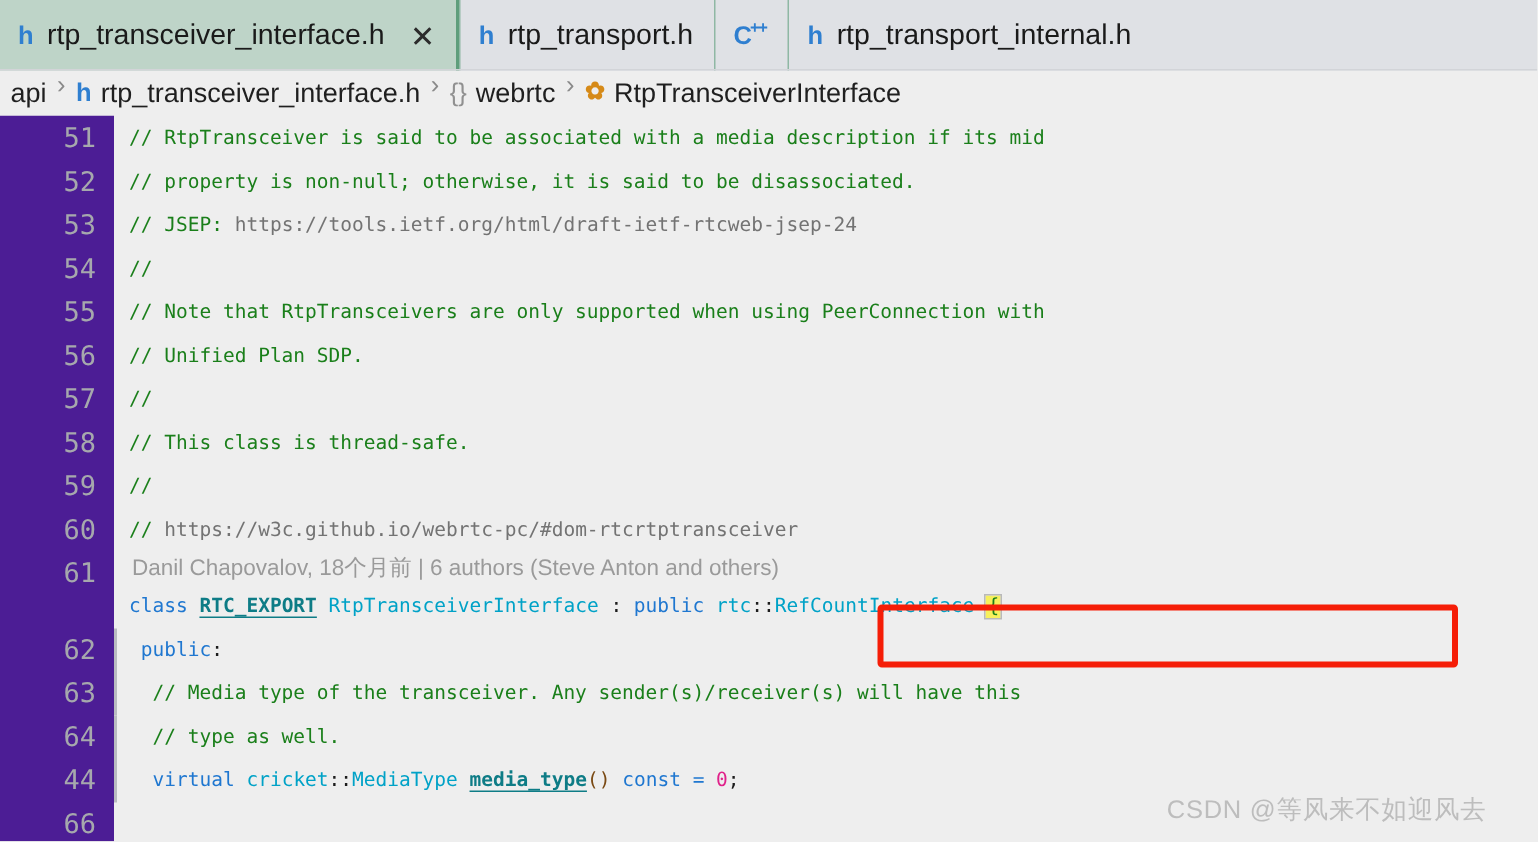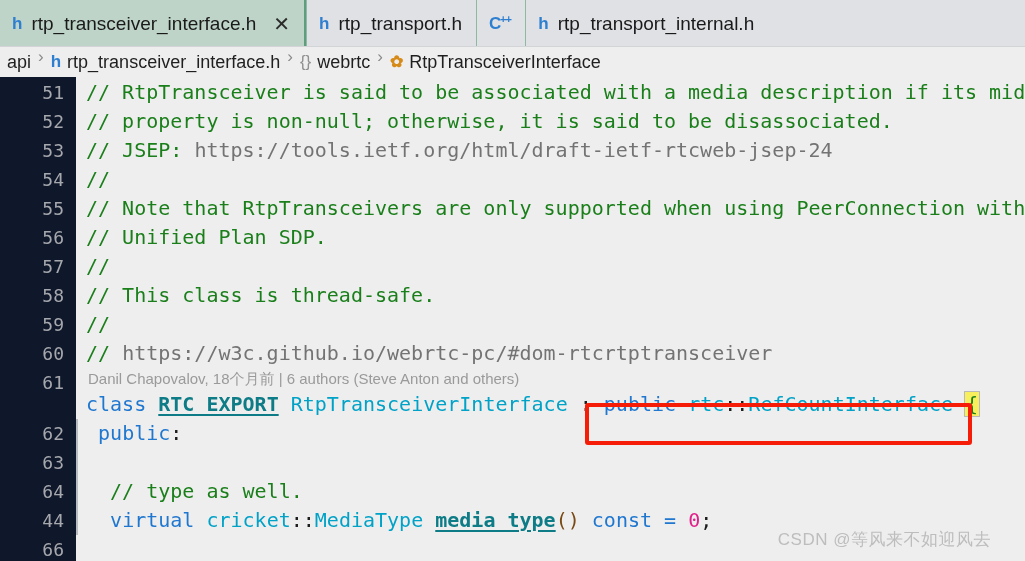--- a/index.html
+++ b/index.html
@@ -114,21 +114,21 @@
   .editor {
     position: relative;
     display: flex;
     background: #eeeeee;
     height: 484px;
     overflow: hidden;
   }
   .gutter {
     width: 76px;
     flex: 0 0 76px;
-    background: #0f172a;
+    background: #4c1d95;
     box-sizing: border-box;
     padding-top: 1px;
   }
   .gutter .ln {
     height: 29px;
     line-height: 29px;
     text-align: right;
     padding-right: 12px;
     font-family: "DejaVu Sans Mono", monospace;
     font-size: 18px;
@@ -139,21 +139,21 @@
     position: relative;
     flex: 1 1 auto;
     padding-top: 1px;
     overflow: hidden;
   }
   .code .row {
     height: 29px;
     line-height: 29px;
     white-space: pre;
     font-family: "DejaVu Sans Mono", monospace;
-    font-size: 20px;
+    font-size: 13px;
     padding-left: 10px;
     box-sizing: border-box;
     position: relative;
   }
   .code .row.blame {
     height: 22px;
     line-height: 22px;
     font-family: "Liberation Sans", sans-serif;
     font-size: 15px;
     color: #9a9a9a;
@@ -303,21 +303,21 @@
       <div class="row"><span class="t-cmt">//</span></div>
 
       <div class="row"><span class="t-cmt">// </span><span class="t-lnk">https://w3c.github.io/webrtc-pc/#dom-rtcrtptransceiver</span></div>
 
       <div class="row blame">Danil Chapovalov, 18个月前 | 6 authors (Steve Anton and others)</div>
 
       <div class="row"><span class="t-kw">class</span><span class="t-plain"> </span><span class="t-decl">RTC_EXPORT</span><span class="t-plain"> </span><span class="t-type">RtpTransceiverInterface</span><span class="t-plain"> </span><span class="t-plain">:</span><span class="t-plain"> </span><span class="t-kw">public</span><span class="t-plain"> </span><span class="t-type">rtc</span><span class="t-plain">::</span><span class="t-type">RefCountInterface</span><span class="t-plain"> </span><span class="brace-hl">{</span></div>
 
       <div class="row"><span class="foldbar"></span><span class="t-plain"> </span><span class="t-kw">public</span><span class="t-plain">:</span></div>
 
-      <div class="row"><span class="foldbar"></span></div>
+      <div class="row"><span class="foldbar"></span><span class="t-cmt">  // Media type of the transceiver. Any sender(s)/receiver(s) will have this</span></div>
 
       <div class="row"><span class="foldbar"></span><span class="t-cmt">  // type as well.</span></div>
 
       <div class="row"><span class="foldbar"></span><span class="t-plain">  </span><span class="t-kw">virtual</span><span class="t-plain"> </span><span class="t-type">cricket</span><span class="t-plain">::</span><span class="t-type">MediaType</span><span class="t-plain"> </span><span class="t-decl">media_type</span><span class="t-paren">()</span><span class="t-plain"> </span><span class="t-kw">const</span><span class="t-plain"> </span><span class="t-op">=</span><span class="t-plain"> </span><span class="t-num">0</span><span class="t-plain">;</span></div>
 
     </div>
 
   </div>
 
   <div class="annot-box"></div>

